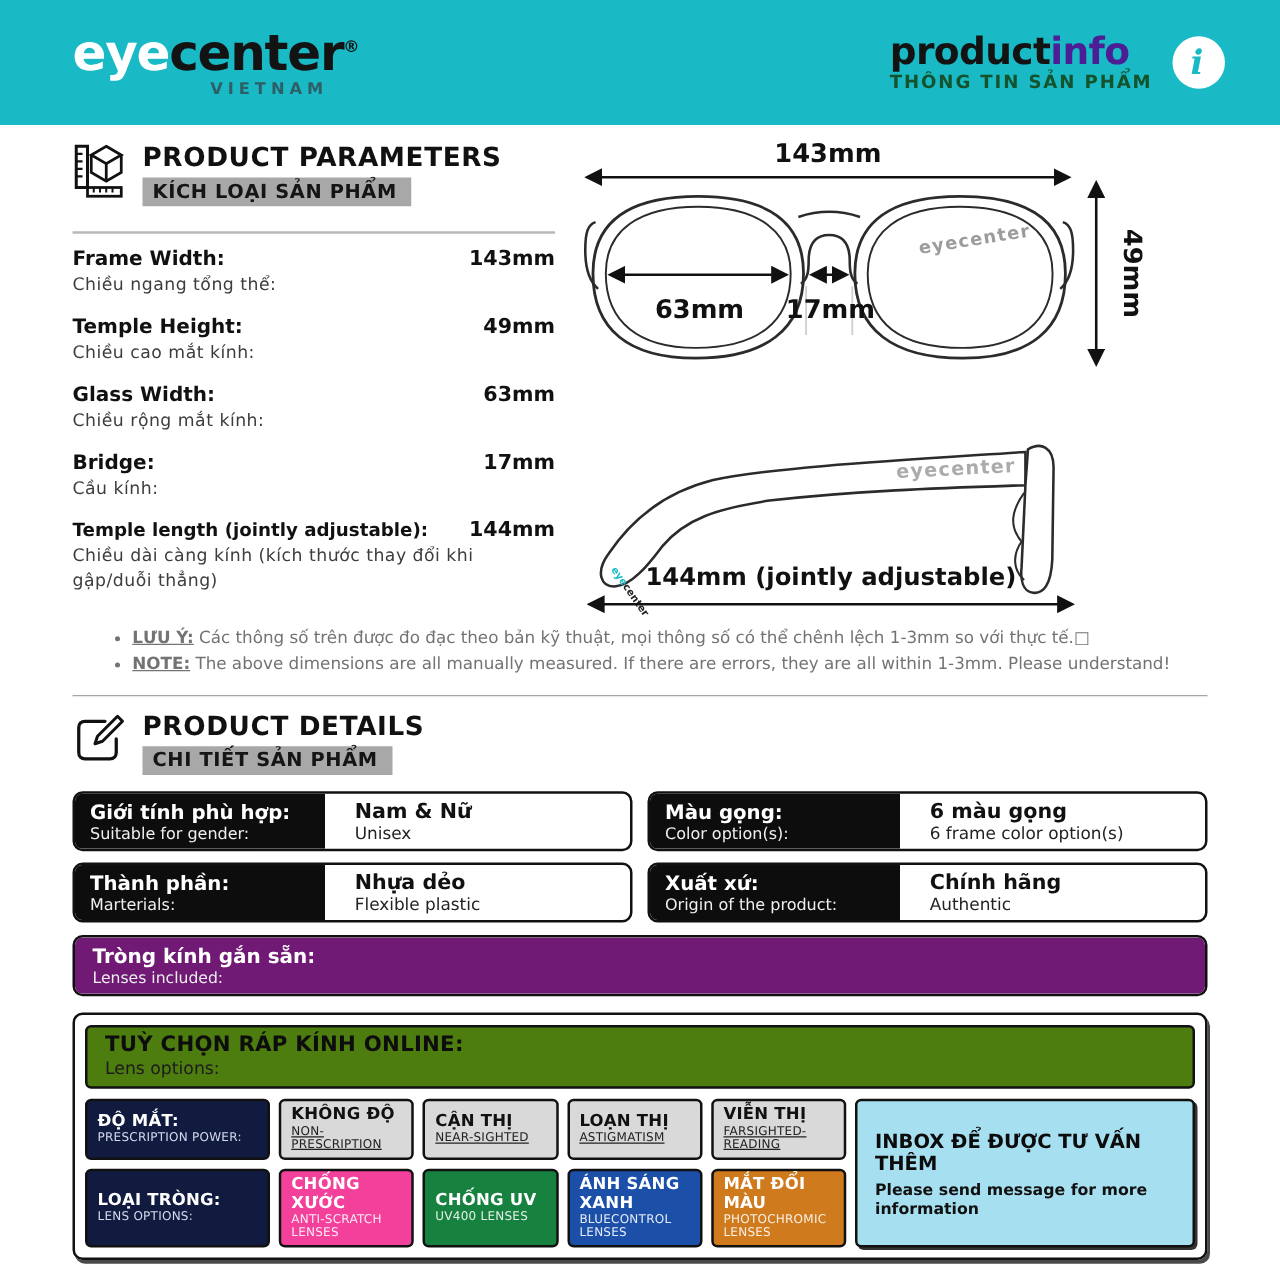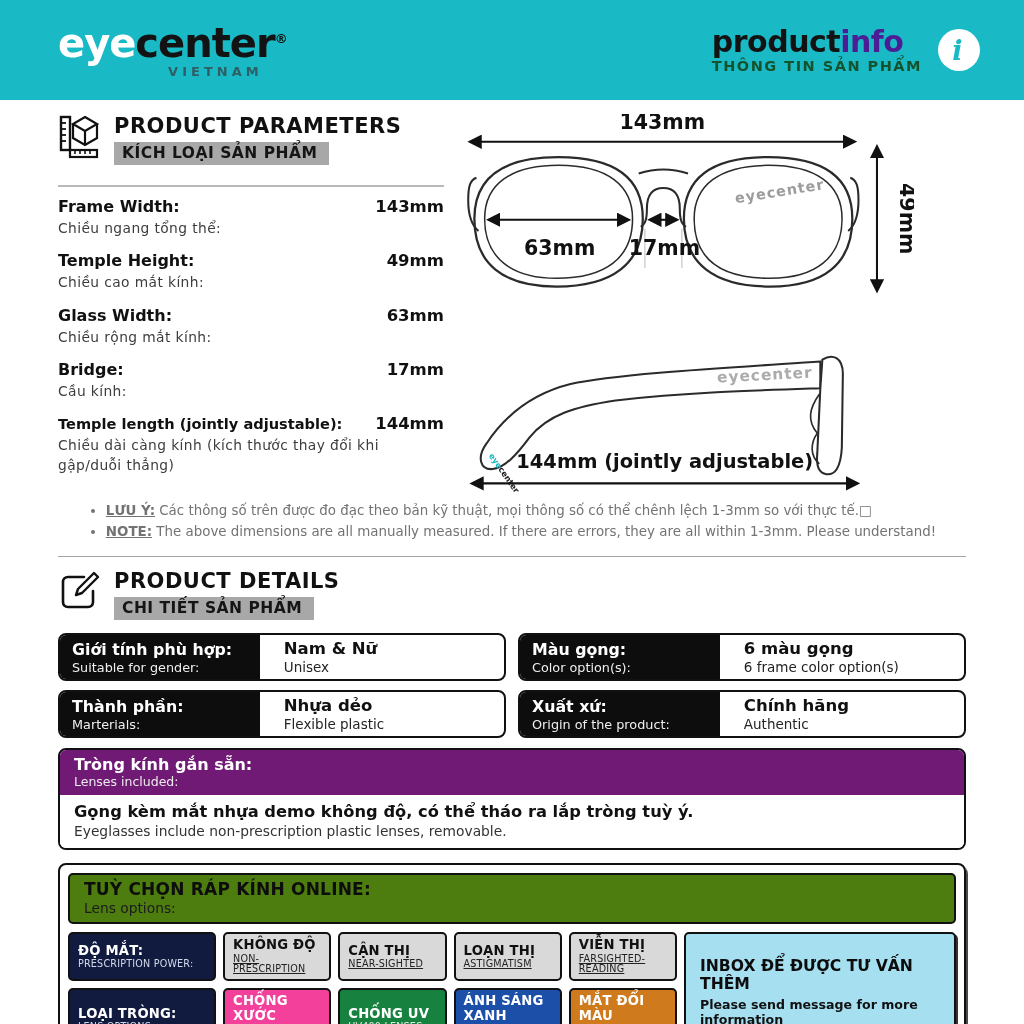--- a/index.html
+++ b/index.html
@@ -285,24 +285,20 @@
         <div class="s">Authentic</div>
       </div>
     </div>
   </div>
 
   <div class="lensbox">
     <div class="lensbox-head">
       <div class="t">Tròng kính gắn sẵn:</div>
       <div class="s">Lenses included:</div>
     </div>
-    <div class="lensbox-body">
-      <div class="t">Gọng kèm mắt nhựa demo không độ, có thể tháo ra lắp tròng tuỳ ý.</div>
-      <div class="s">Eyeglasses include non-prescription plastic lenses, removable.</div>
-    </div>
   </div>
 
   <div class="optbox">
     <div class="optbar" style="background-color: #4d7c0f;">
       <div class="t">TUỲ CHỌN RÁP KÍNH ONLINE:</div>
       <div class="s">Lens options:</div>
     </div>
     <div class="optgrid">
       <div class="chip navy" style="background-color: rgb(17, 27, 64);">
         <div class="t">ĐỘ MẮT:</div>

